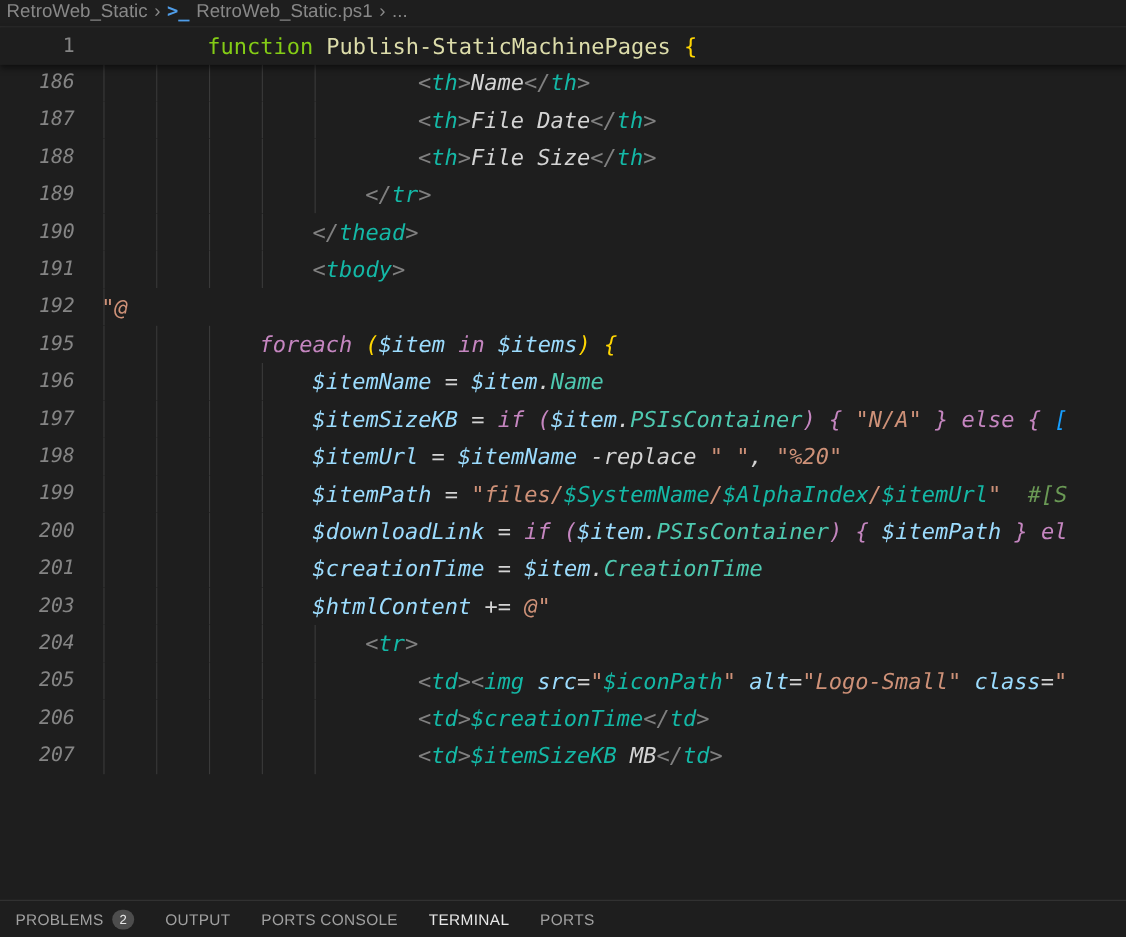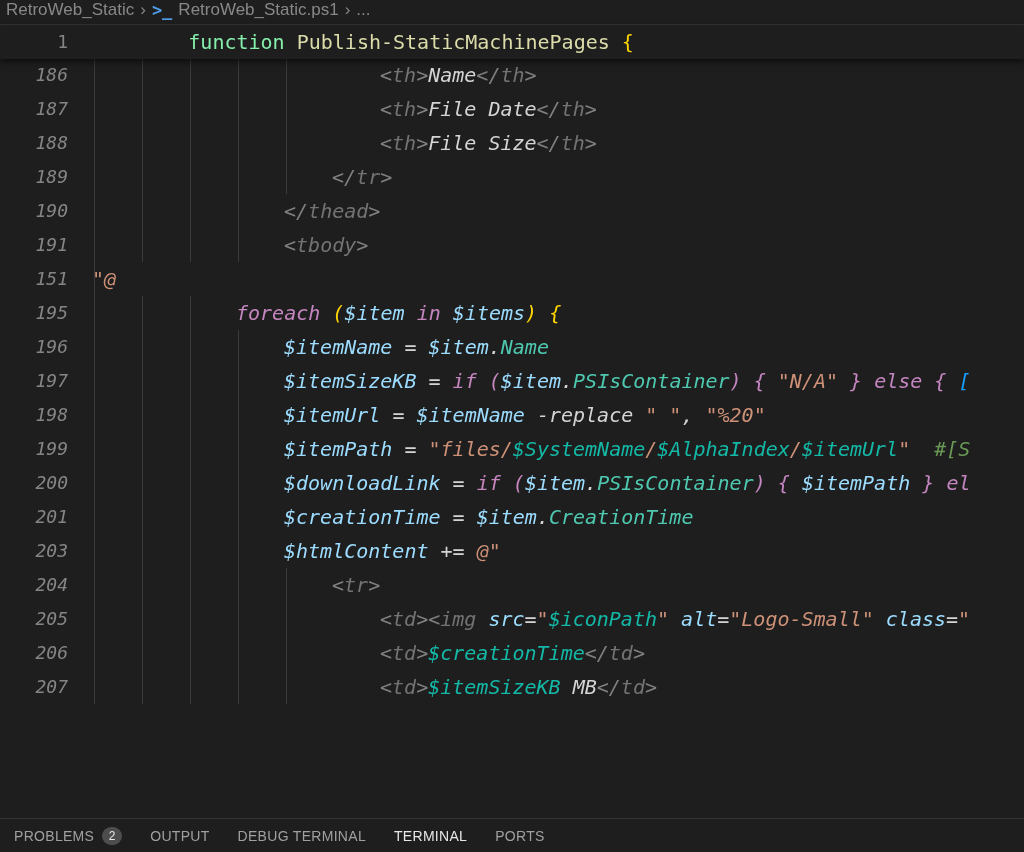--- a/index.html
+++ b/index.html
@@ -63,28 +63,28 @@
     position: absolute;
     top: 0; bottom: 0;
     width: 1px;
     background: #3a3a3a;
   }
   .code-text {
     position: relative;
     z-index: 2;
   }
   
-  .kw   { color: #86efac; }          
+  .kw   { color: #84cc16; }          
   .fn   { color: #dcdcaa; }          
   .ctrl { color: #c586c0; }          
   .var  { color: #9cdcfe; }          
   .str  { color: #ce9178; }          
   .cmt  { color: #6a9955; }
   .op   { color: #d4d4d4; }
-  .tag  { color: #737373; }          
+  .tag  { color: #14b8a6; }          
   .ang  { color: #808080; }          
   .prop { color: #4ec9b0; }          
   .attr { color: #9cdcfe; }
   .brace{ color: #ffd602; }
   .brace1{ color: #c586c0; }
   .brace2{ color: #179fff; }
   .strvar { color: #14b8a6; }
 
   .panel-tabs {
     position: absolute;
@@ -146,37 +146,37 @@
   </div>
 </div>
 
 <div class="code-area" id="code-area">
     <div class="code-line"><div class="gutter">186</div><div class="code"><div class="guide" style="left: 2px;"></div><div class="guide" style="left: 50px;"></div><div class="guide" style="left: 98px;"></div><div class="guide" style="left: 146px;"></div><div class="guide" style="left: 194px;"></div><span class="code-text" style="padding-left: 288px;"><span class="ang">&lt;</span><span class="tag">th</span><span class="ang">&gt;</span>Name<span class="ang">&lt;/</span><span class="tag">th</span><span class="ang">&gt;</span></span></div></div>
     <div class="code-line"><div class="gutter">187</div><div class="code"><div class="guide" style="left: 2px;"></div><div class="guide" style="left: 50px;"></div><div class="guide" style="left: 98px;"></div><div class="guide" style="left: 146px;"></div><div class="guide" style="left: 194px;"></div><span class="code-text" style="padding-left: 288px;"><span class="ang">&lt;</span><span class="tag">th</span><span class="ang">&gt;</span>File Date<span class="ang">&lt;/</span><span class="tag">th</span><span class="ang">&gt;</span></span></div></div>
     <div class="code-line"><div class="gutter">188</div><div class="code"><div class="guide" style="left: 2px;"></div><div class="guide" style="left: 50px;"></div><div class="guide" style="left: 98px;"></div><div class="guide" style="left: 146px;"></div><div class="guide" style="left: 194px;"></div><span class="code-text" style="padding-left: 288px;"><span class="ang">&lt;</span><span class="tag">th</span><span class="ang">&gt;</span>File Size<span class="ang">&lt;/</span><span class="tag">th</span><span class="ang">&gt;</span></span></div></div>
     <div class="code-line"><div class="gutter">189</div><div class="code"><div class="guide" style="left: 2px;"></div><div class="guide" style="left: 50px;"></div><div class="guide" style="left: 98px;"></div><div class="guide" style="left: 146px;"></div><div class="guide" style="left: 194px;"></div><span class="code-text" style="padding-left: 240px;"><span class="ang">&lt;/</span><span class="tag">tr</span><span class="ang">&gt;</span></span></div></div>
     <div class="code-line"><div class="gutter">190</div><div class="code"><div class="guide" style="left: 2px;"></div><div class="guide" style="left: 50px;"></div><div class="guide" style="left: 98px;"></div><div class="guide" style="left: 146px;"></div><span class="code-text" style="padding-left: 192px;"><span class="ang">&lt;/</span><span class="tag">thead</span><span class="ang">&gt;</span></span></div></div>
     <div class="code-line"><div class="gutter">191</div><div class="code"><div class="guide" style="left: 2px;"></div><div class="guide" style="left: 50px;"></div><div class="guide" style="left: 98px;"></div><div class="guide" style="left: 146px;"></div><span class="code-text" style="padding-left: 192px;"><span class="ang">&lt;</span><span class="tag">tbody</span><span class="ang">&gt;</span></span></div></div>
-    <div class="code-line"><div class="gutter">151</div><div class="code"><div class="guide" style="left: 2px;"></div><span class="code-text" style="padding-left: 0px;"><span class="str">"@</span></span></div></div>
+    <div class="code-line"><div class="gutter">192</div><div class="code"><div class="guide" style="left: 2px;"></div><span class="code-text" style="padding-left: 0px;"><span class="str">"@</span></span></div></div>
     <div class="code-line"><div class="gutter">195</div><div class="code"><div class="guide" style="left: 2px;"></div><div class="guide" style="left: 50px;"></div><div class="guide" style="left: 98px;"></div><span class="code-text" style="padding-left: 144px;"><span class="ctrl">foreach</span> <span class="brace">(</span><span class="var">$item</span> <span class="ctrl">in</span> <span class="var">$items</span><span class="brace">)</span> <span class="brace">{</span></span></div></div>
     <div class="code-line"><div class="gutter">196</div><div class="code"><div class="guide" style="left: 2px;"></div><div class="guide" style="left: 50px;"></div><div class="guide" style="left: 98px;"></div><div class="guide" style="left: 146px;"></div><span class="code-text" style="padding-left: 192px;"><span class="var">$itemName</span> <span class="op">=</span> <span class="var">$item</span><span class="op">.</span><span class="prop">Name</span></span></div></div>
     <div class="code-line"><div class="gutter">197</div><div class="code"><div class="guide" style="left: 2px;"></div><div class="guide" style="left: 50px;"></div><div class="guide" style="left: 98px;"></div><div class="guide" style="left: 146px;"></div><span class="code-text" style="padding-left: 192px;"><span class="var">$itemSizeKB</span> <span class="op">=</span> <span class="ctrl">if</span> <span class="brace1">(</span><span class="var">$item</span><span class="op">.</span><span class="prop">PSIsContainer</span><span class="brace1">)</span> <span class="brace1">{</span> <span class="str">"N/A"</span> <span class="brace1">}</span> <span class="ctrl">else</span> <span class="brace1">{</span> <span class="brace2">[</span></span></div></div>
     <div class="code-line"><div class="gutter">198</div><div class="code"><div class="guide" style="left: 2px;"></div><div class="guide" style="left: 50px;"></div><div class="guide" style="left: 98px;"></div><div class="guide" style="left: 146px;"></div><span class="code-text" style="padding-left: 192px;"><span class="var">$itemUrl</span> <span class="op">=</span> <span class="var">$itemName</span> <span class="op">-replace</span> <span class="str">" "</span><span class="op">,</span> <span class="str">"%20"</span></span></div></div>
     <div class="code-line"><div class="gutter">199</div><div class="code"><div class="guide" style="left: 2px;"></div><div class="guide" style="left: 50px;"></div><div class="guide" style="left: 98px;"></div><div class="guide" style="left: 146px;"></div><span class="code-text" style="padding-left: 192px;"><span class="var">$itemPath</span> <span class="op">=</span> <span class="str">"files/</span><span class="strvar">$SystemName</span><span class="str">/</span><span class="strvar">$AlphaIndex</span><span class="str">/</span><span class="strvar">$itemUrl</span><span class="str">"</span>  <span class="cmt">#[S</span></span></div></div>
     <div class="code-line"><div class="gutter">200</div><div class="code"><div class="guide" style="left: 2px;"></div><div class="guide" style="left: 50px;"></div><div class="guide" style="left: 98px;"></div><div class="guide" style="left: 146px;"></div><span class="code-text" style="padding-left: 192px;"><span class="var">$downloadLink</span> <span class="op">=</span> <span class="ctrl">if</span> <span class="brace1">(</span><span class="var">$item</span><span class="op">.</span><span class="prop">PSIsContainer</span><span class="brace1">)</span> <span class="brace1">{</span> <span class="var">$itemPath</span> <span class="brace1">}</span> <span class="ctrl">el</span></span></div></div>
     <div class="code-line"><div class="gutter">201</div><div class="code"><div class="guide" style="left: 2px;"></div><div class="guide" style="left: 50px;"></div><div class="guide" style="left: 98px;"></div><div class="guide" style="left: 146px;"></div><span class="code-text" style="padding-left: 192px;"><span class="var">$creationTime</span> <span class="op">=</span> <span class="var">$item</span><span class="op">.</span><span class="prop">CreationTime</span></span></div></div>
     <div class="code-line"><div class="gutter">203</div><div class="code"><div class="guide" style="left: 2px;"></div><div class="guide" style="left: 50px;"></div><div class="guide" style="left: 98px;"></div><div class="guide" style="left: 146px;"></div><span class="code-text" style="padding-left: 192px;"><span class="var">$htmlContent</span> <span class="op">+=</span> <span class="str">@"</span></span></div></div>
     <div class="code-line"><div class="gutter">204</div><div class="code"><div class="guide" style="left: 2px;"></div><div class="guide" style="left: 50px;"></div><div class="guide" style="left: 98px;"></div><div class="guide" style="left: 146px;"></div><div class="guide" style="left: 194px;"></div><span class="code-text" style="padding-left: 240px;"><span class="ang">&lt;</span><span class="tag">tr</span><span class="ang">&gt;</span></span></div></div>
     <div class="code-line"><div class="gutter">205</div><div class="code"><div class="guide" style="left: 2px;"></div><div class="guide" style="left: 50px;"></div><div class="guide" style="left: 98px;"></div><div class="guide" style="left: 146px;"></div><div class="guide" style="left: 194px;"></div><span class="code-text" style="padding-left: 288px;"><span class="ang">&lt;</span><span class="tag">td</span><span class="ang">&gt;&lt;</span><span class="tag">img</span> <span class="attr">src</span><span class="op">=</span><span class="str">"</span><span class="strvar">$iconPath</span><span class="str">"</span> <span class="attr">alt</span><span class="op">=</span><span class="str">"Logo-Small"</span> <span class="attr">class</span><span class="op">=</span><span class="str">"</span></span></div></div>
     <div class="code-line"><div class="gutter">206</div><div class="code"><div class="guide" style="left: 2px;"></div><div class="guide" style="left: 50px;"></div><div class="guide" style="left: 98px;"></div><div class="guide" style="left: 146px;"></div><div class="guide" style="left: 194px;"></div><span class="code-text" style="padding-left: 288px;"><span class="ang">&lt;</span><span class="tag">td</span><span class="ang">&gt;</span><span class="strvar">$creationTime</span><span class="ang">&lt;/</span><span class="tag">td</span><span class="ang">&gt;</span></span></div></div>
     <div class="code-line"><div class="gutter">207</div><div class="code"><div class="guide" style="left: 2px;"></div><div class="guide" style="left: 50px;"></div><div class="guide" style="left: 98px;"></div><div class="guide" style="left: 146px;"></div><div class="guide" style="left: 194px;"></div><span class="code-text" style="padding-left: 288px;"><span class="ang">&lt;</span><span class="tag">td</span><span class="ang">&gt;</span><span class="strvar">$itemSizeKB</span> MB<span class="ang">&lt;/</span><span class="tag">td</span><span class="ang">&gt;</span></span></div></div>
   </div>
 
 <div class="panel-tabs">
   <div class="panel-tab">
     <span>PROBLEMS</span>
     <span class="badge">2</span>
   </div>
   <div class="panel-tab">OUTPUT</div>
-  <div class="panel-tab">DEBUG TERMINAL</div>
+  <div class="panel-tab">PORTS CONSOLE</div>
   <div class="panel-tab active">TERMINAL</div>
   <div class="panel-tab">PORTS</div>
 </div>
 
 </body></html>

